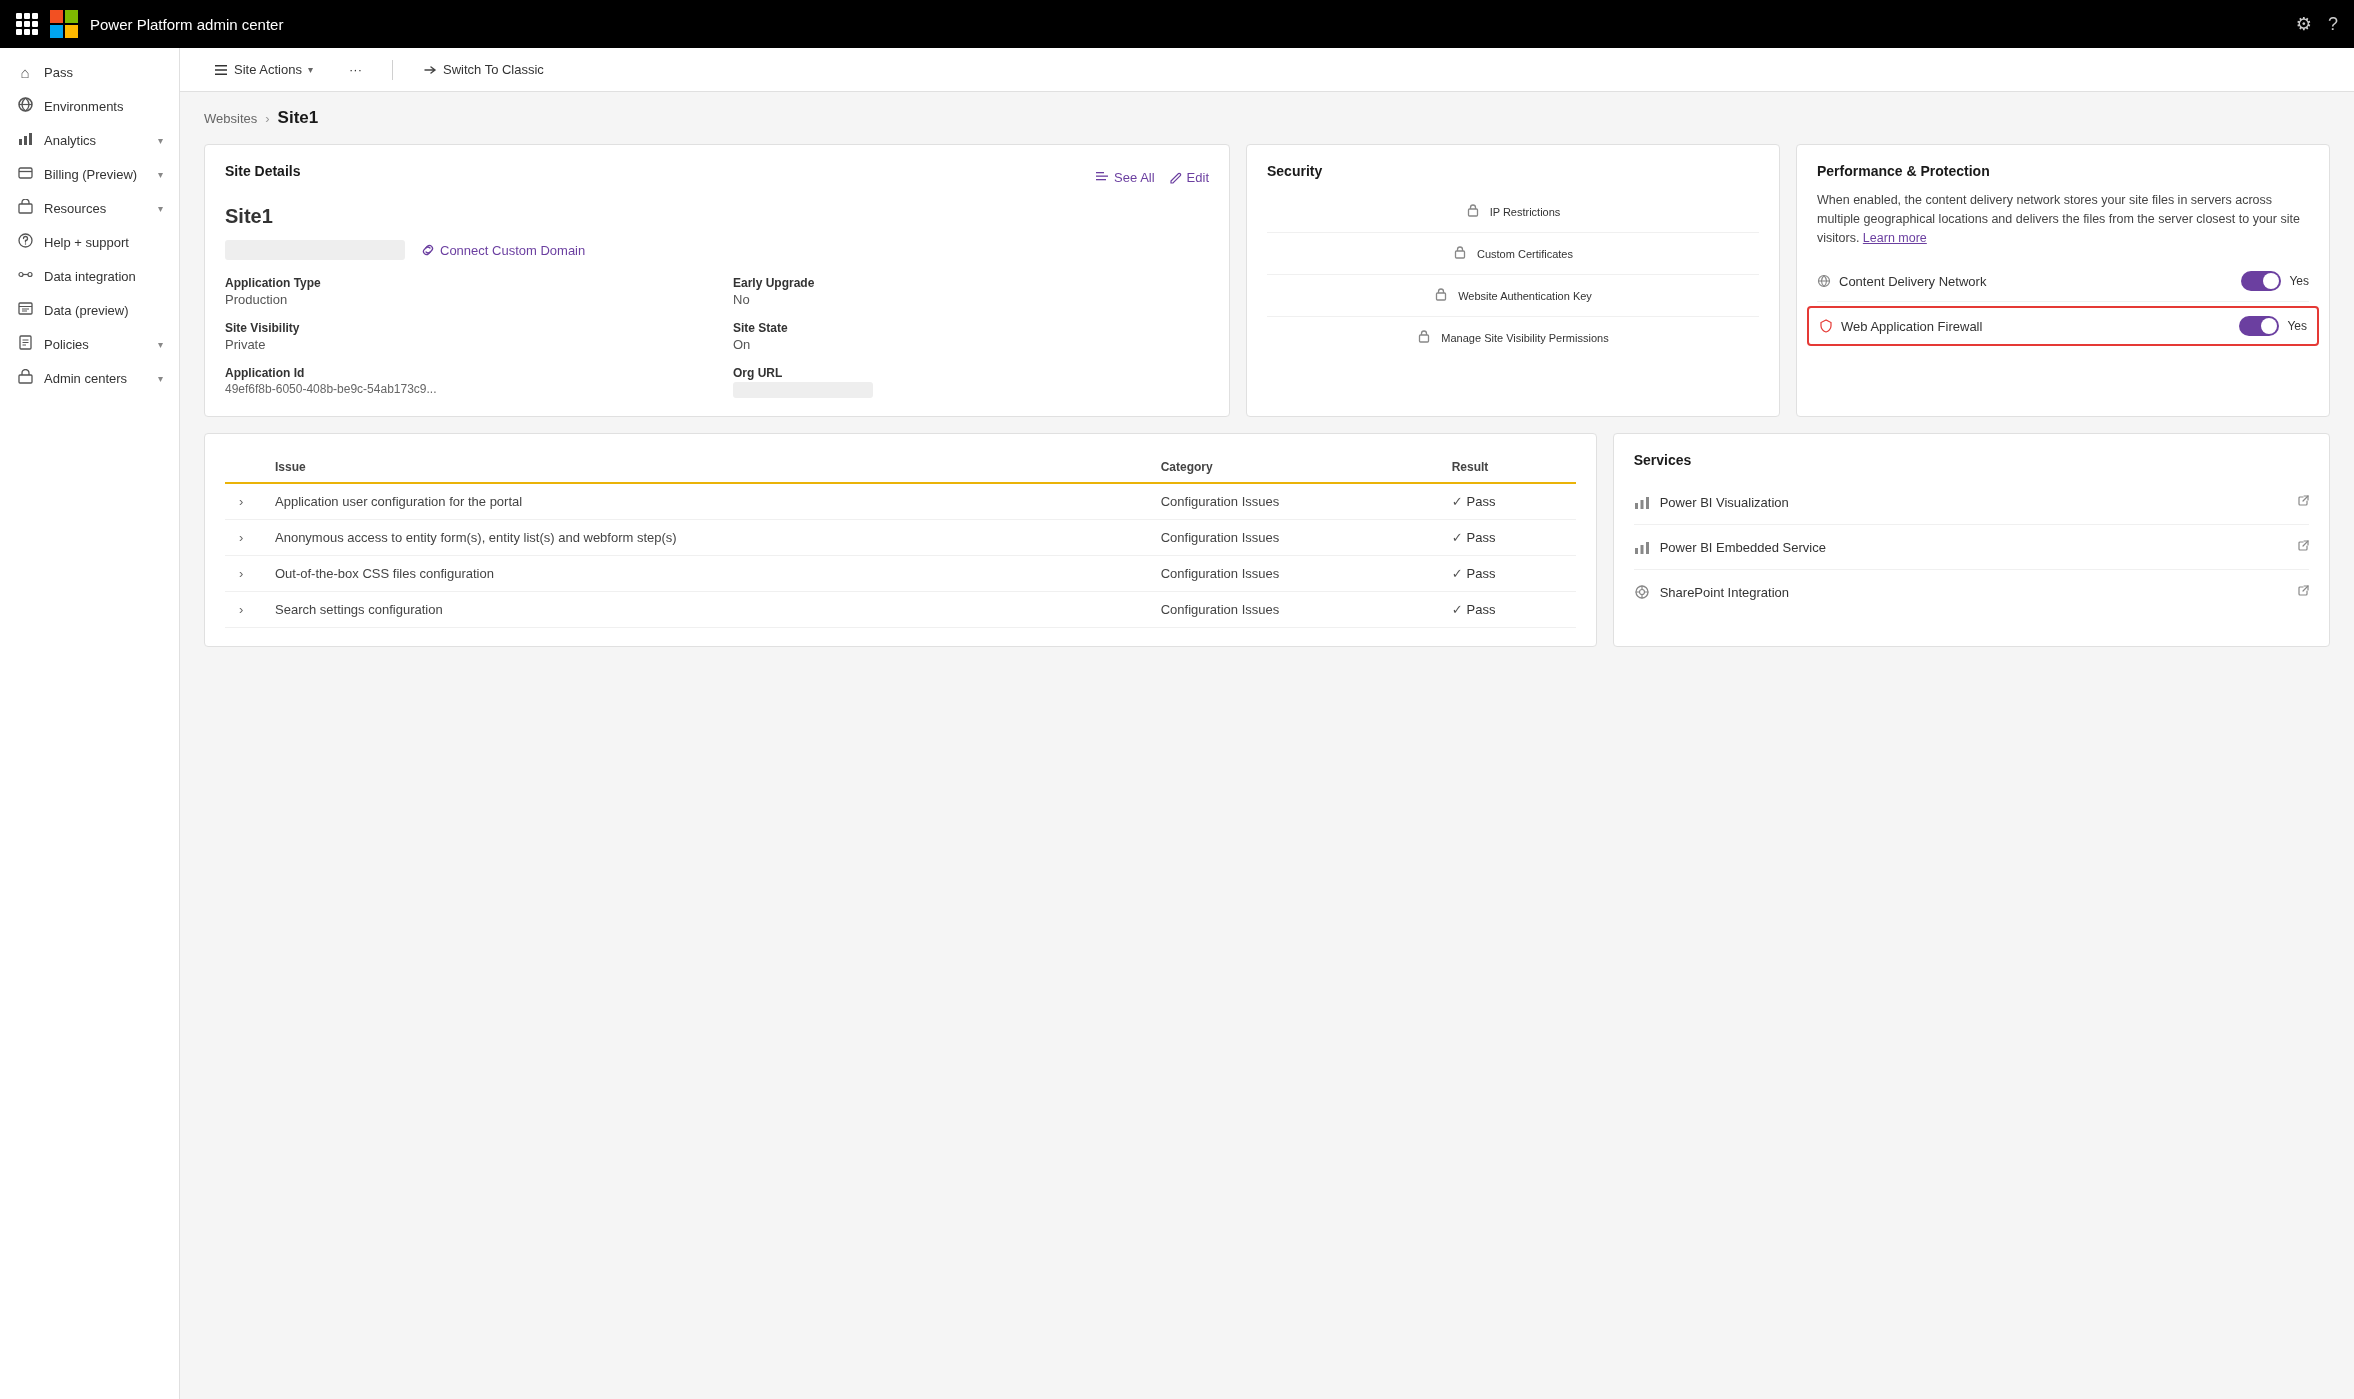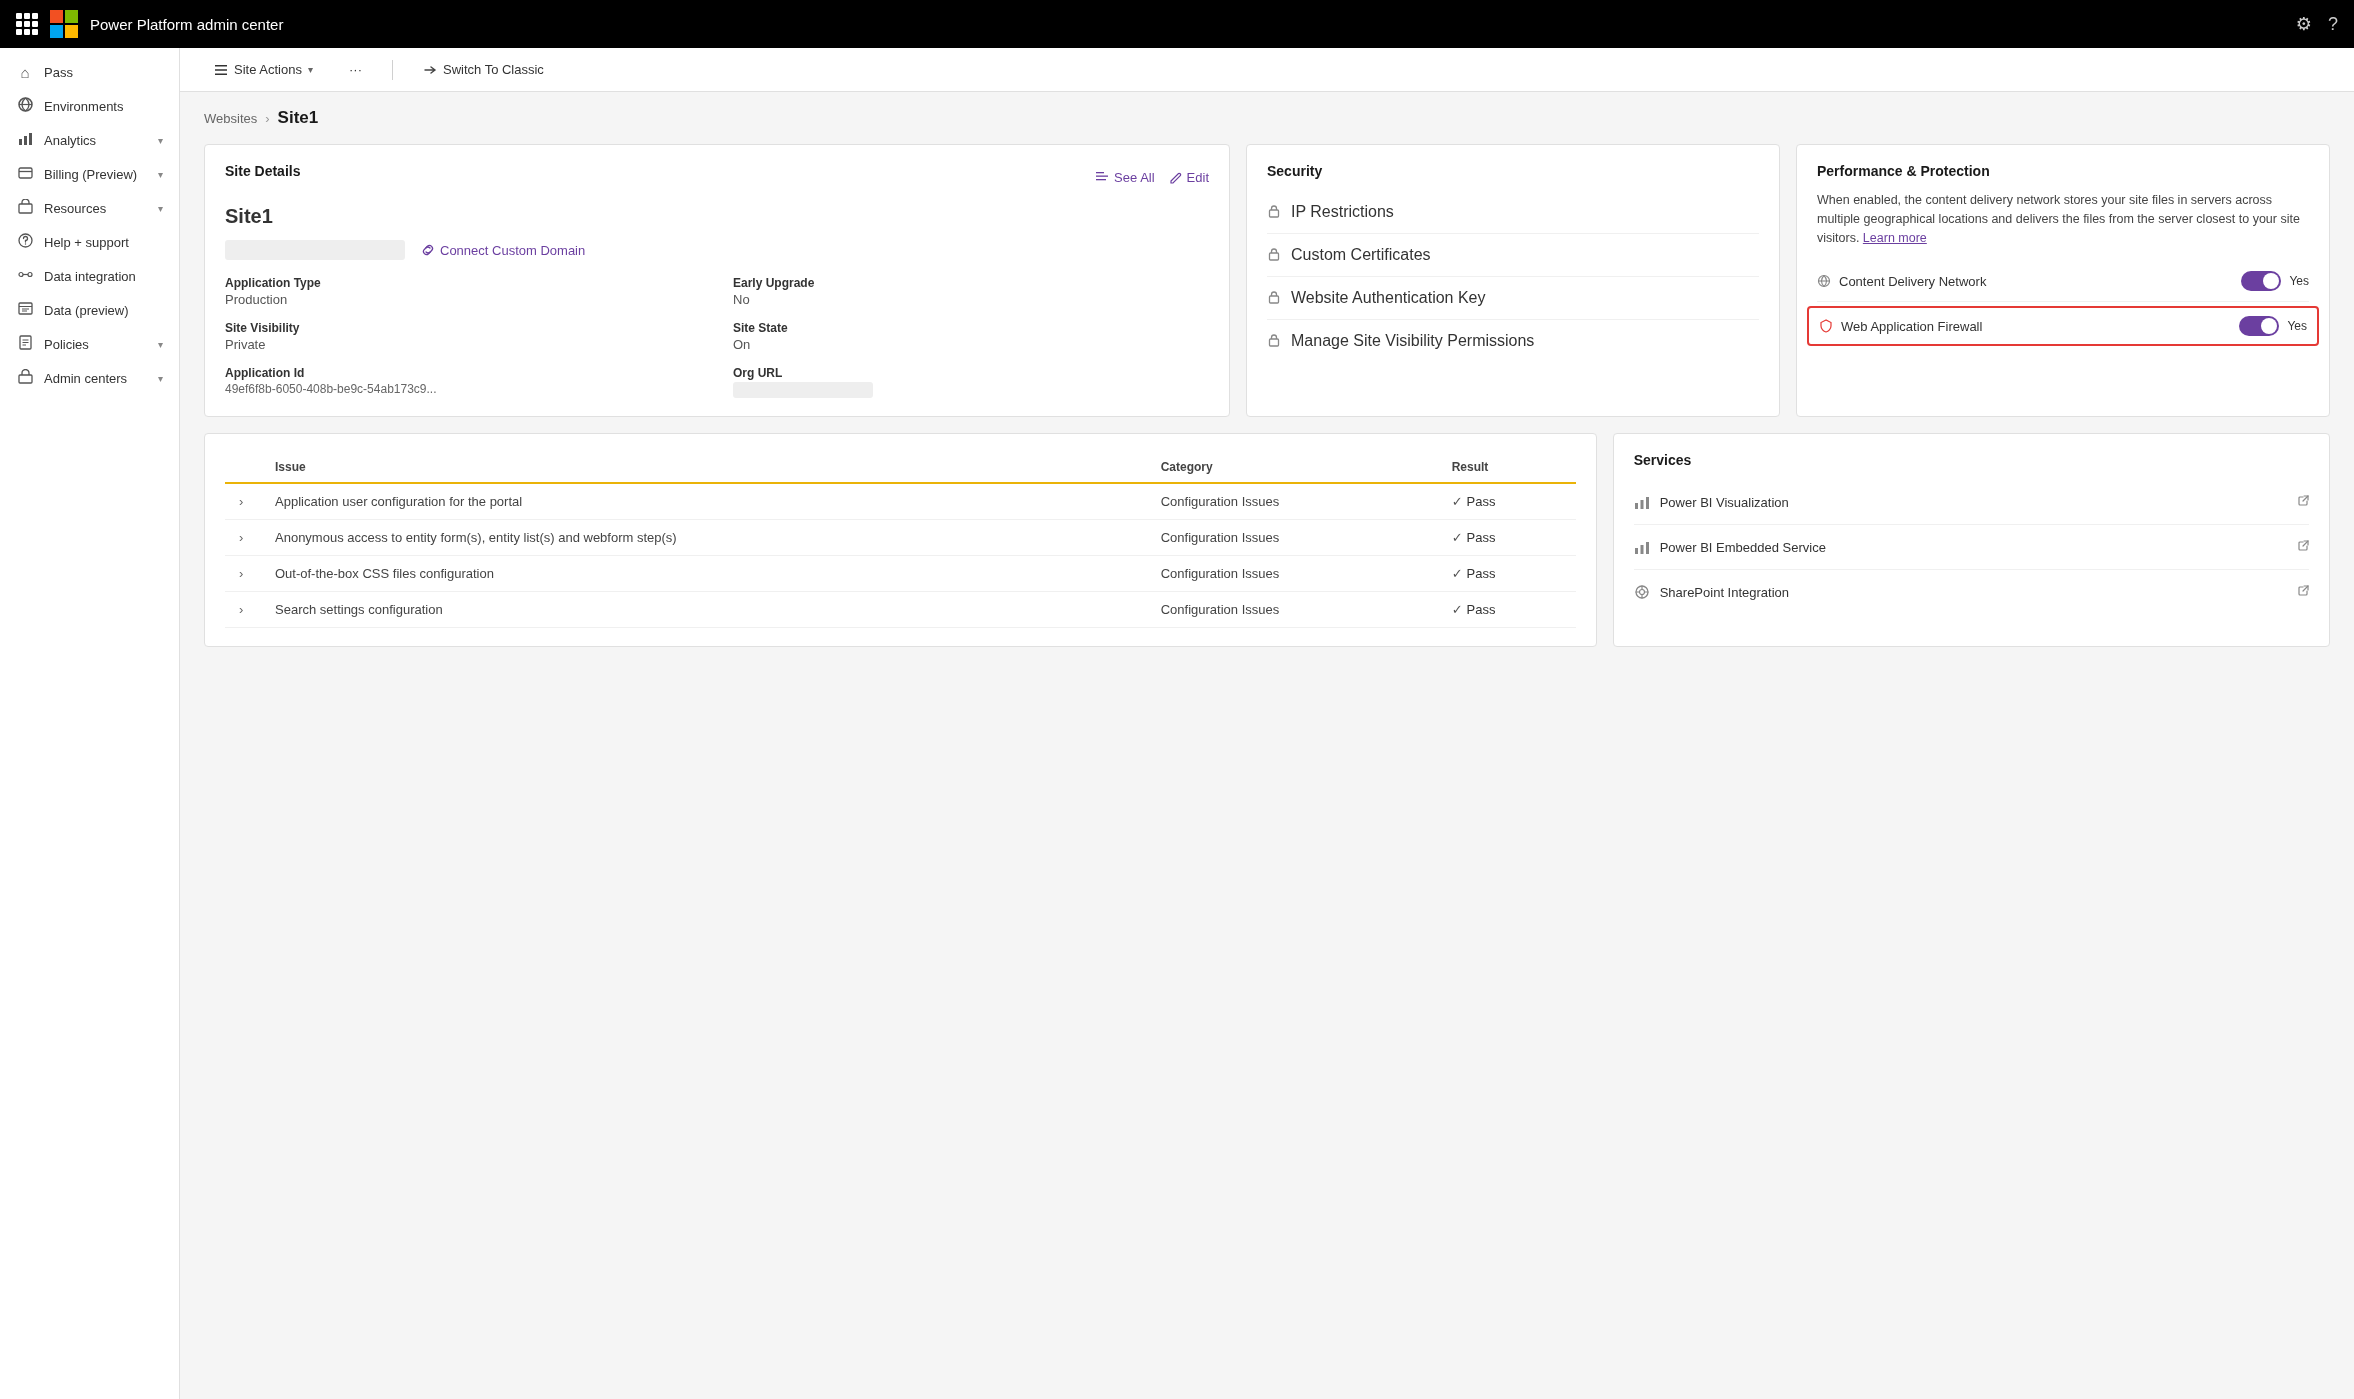--- a/index.html
+++ b/index.html
@@ -83,21 +83,21 @@
     .connect-domain { display: flex; align-items: center; gap: 5px; color: #6b3fa0; font-size: 13px; cursor: pointer; }
 
     .details-grid { display: grid; grid-template-columns: 1fr 1fr; gap: 14px 32px; }
     .detail-item .label { font-size: 12px; font-weight: 600; color: #333; margin-bottom: 2px; }
     .detail-item .value { font-size: 13px; color: #555; }
     .detail-item .value.blurred { color: #bbb; background: #f0f0f0; border-radius: 3px; padding: 2px 8px; font-size: 11px; }
 
     
     .security-item {
       display: flex; align-items: center; gap: 10px; padding: 12px 0;
-      border-bottom: 1px solid #f0f0f0; cursor: pointer; font-size: 16px; color: #333;
+      border-bottom: 1px solid #f0f0f0; cursor: pointer; font-size: 11px; color: #333; justify-content: center;
     }
     .security-item:last-child { border-bottom: none; }
     .security-item .sec-icon { color: #888; font-size: 14px; }
 
     
     .perf-desc { font-size: 12.5px; color: #444; line-height: 1.5; margin-bottom: 14px; }
     .perf-desc a { color: #6b3fa0; margin-top: 26px; }
     .perf-row { display: flex; align-items: center; justify-content: space-between; padding: 10px 0; border-bottom: 1px solid #f0f0f0; }
     .perf-row:last-child { border-bottom: none; }
     .perf-row-label { display: flex; align-items: center; gap: 8px; font-size: 13px; }

